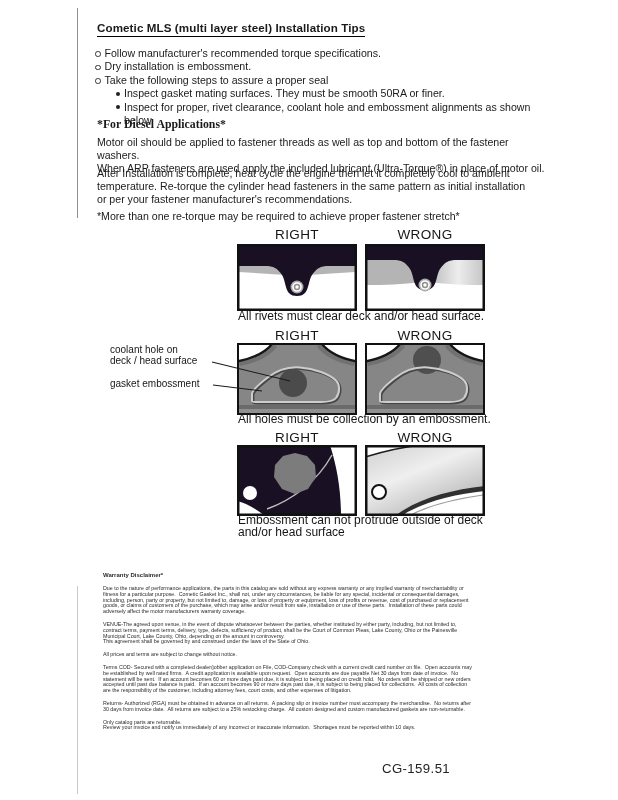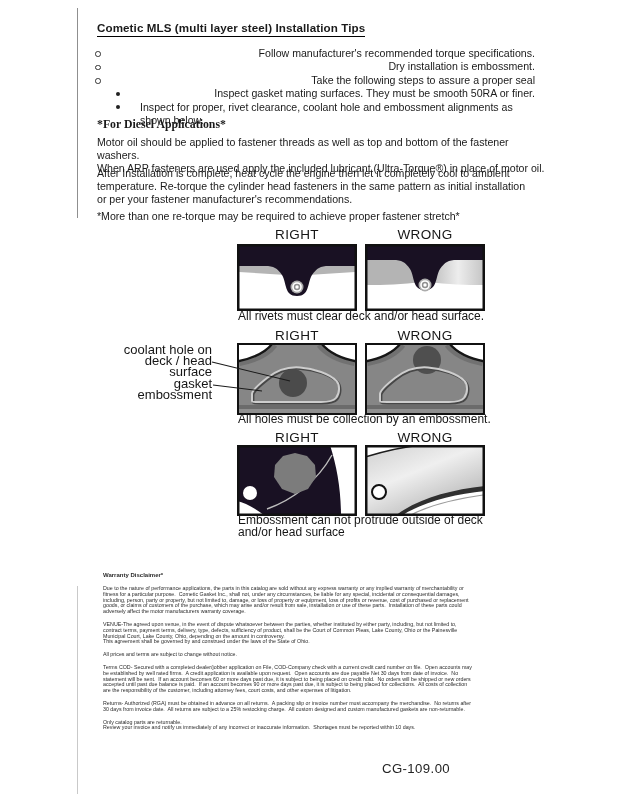--- a/index.html
+++ b/index.html
@@ -17,31 +17,31 @@
   .edge-line-bottom { left:77px; top:586px; width:1px; height:208px; background:#c9c9c9; }
 
   .title {
     left:97px; top:21px;
     font-size:11.6px; font-weight:bold; letter-spacing:.1px;
     border-bottom:1.5px solid #000; padding-bottom:1.5px;
     display:inline-block;
   }
 
   .bullets { left:95px; top:47px; width:440px; }
-  .brow { display:flex; gap:20px; font-size:10.6px; line-height:13.4px;justify-content:space-between; }
+  .brow { display:flex; gap:4px; font-size:10.6px; line-height:13.4px; }
   .brow.sub { margin-left:21px; }
   .mark1 { flex:none; width:3.5px; height:3.5px; border:1px solid #333; border-radius:50%; margin-top:4.2px; }
   .mark2 { flex:none; width:4px; height:4px; background:#222; border-radius:50%; margin-top:4.4px; }
 
   .h2 { font-size:11.8px; font-weight:bold;font-family:Liberation Serif, serif; }
   .bodytext { font-size:10.6px; line-height:12.9px; }
 
   .dlabel { width:120px; text-align:center; font-size:13.5px; letter-spacing:.4px; color:#161616; }
   .caption { font-size:12px; line-height:11.5px; color:#161616; }
-  .ann { width:102px; text-align:right; font-size:13px; line-height:11px; color:#161616; }
+  .ann { width:102px; font-size:10px; line-height:11px; color:#161616; }
 
   .legal { left:103px; top:572px; width:450px; color:#2b2b2b; }
   .legal-h { font-size:6px; font-weight:bold; margin:0 0 8px 0; }
   .legal-p { font-size:5.3px; line-height:5.8px; white-space:pre; margin:0 0 7px 0; }
 
   .footer { left:382px; top:761px; font-size:13.2px; letter-spacing:.4px; color:#242424; }
 
   svg.dbox { position:absolute; display:block; }
   .leader { z-index:4; }
 </style>
@@ -217,15 +217,15 @@
 be established by well rated firms.  A credit application is available upon request.  Open accounts are due payable Net 30 days from date of invoice.  No
 statement will be sent.  If an account becomes 60 or more days past due, it is subject to being placed on credit hold.  No orders will be shipped or new orders
 accepted until past due balance is paid.  If an account becomes 90 or more days past due, it is subject to being placed for collections.  All costs of collection
 are the responsibility of the customer, including attorney fees, court costs, and other expenses of litigation.</div>
     <div class="legal-p">Returns- Authorized (RGA) must be obtained in advance on all returns.  A packing slip or invoice number must accompany the merchandise.  No returns after
 30 days from invoice date.  All returns are subject to a 25% restocking charge.  All custom designed and custom manufactured gaskets are non-returnable.</div>
     <div class="legal-p">Only catalog parts are returnable.
 Review your invoice and notify us immediately of any incorrect or inaccurate information.  Shortages must be reported within 10 days.</div>
   </div>
 
-  <div class="abs footer">CG-109.00</div>
+  <div class="abs footer">CG-159.51</div>
 
 </div>
 
 </body></html>

